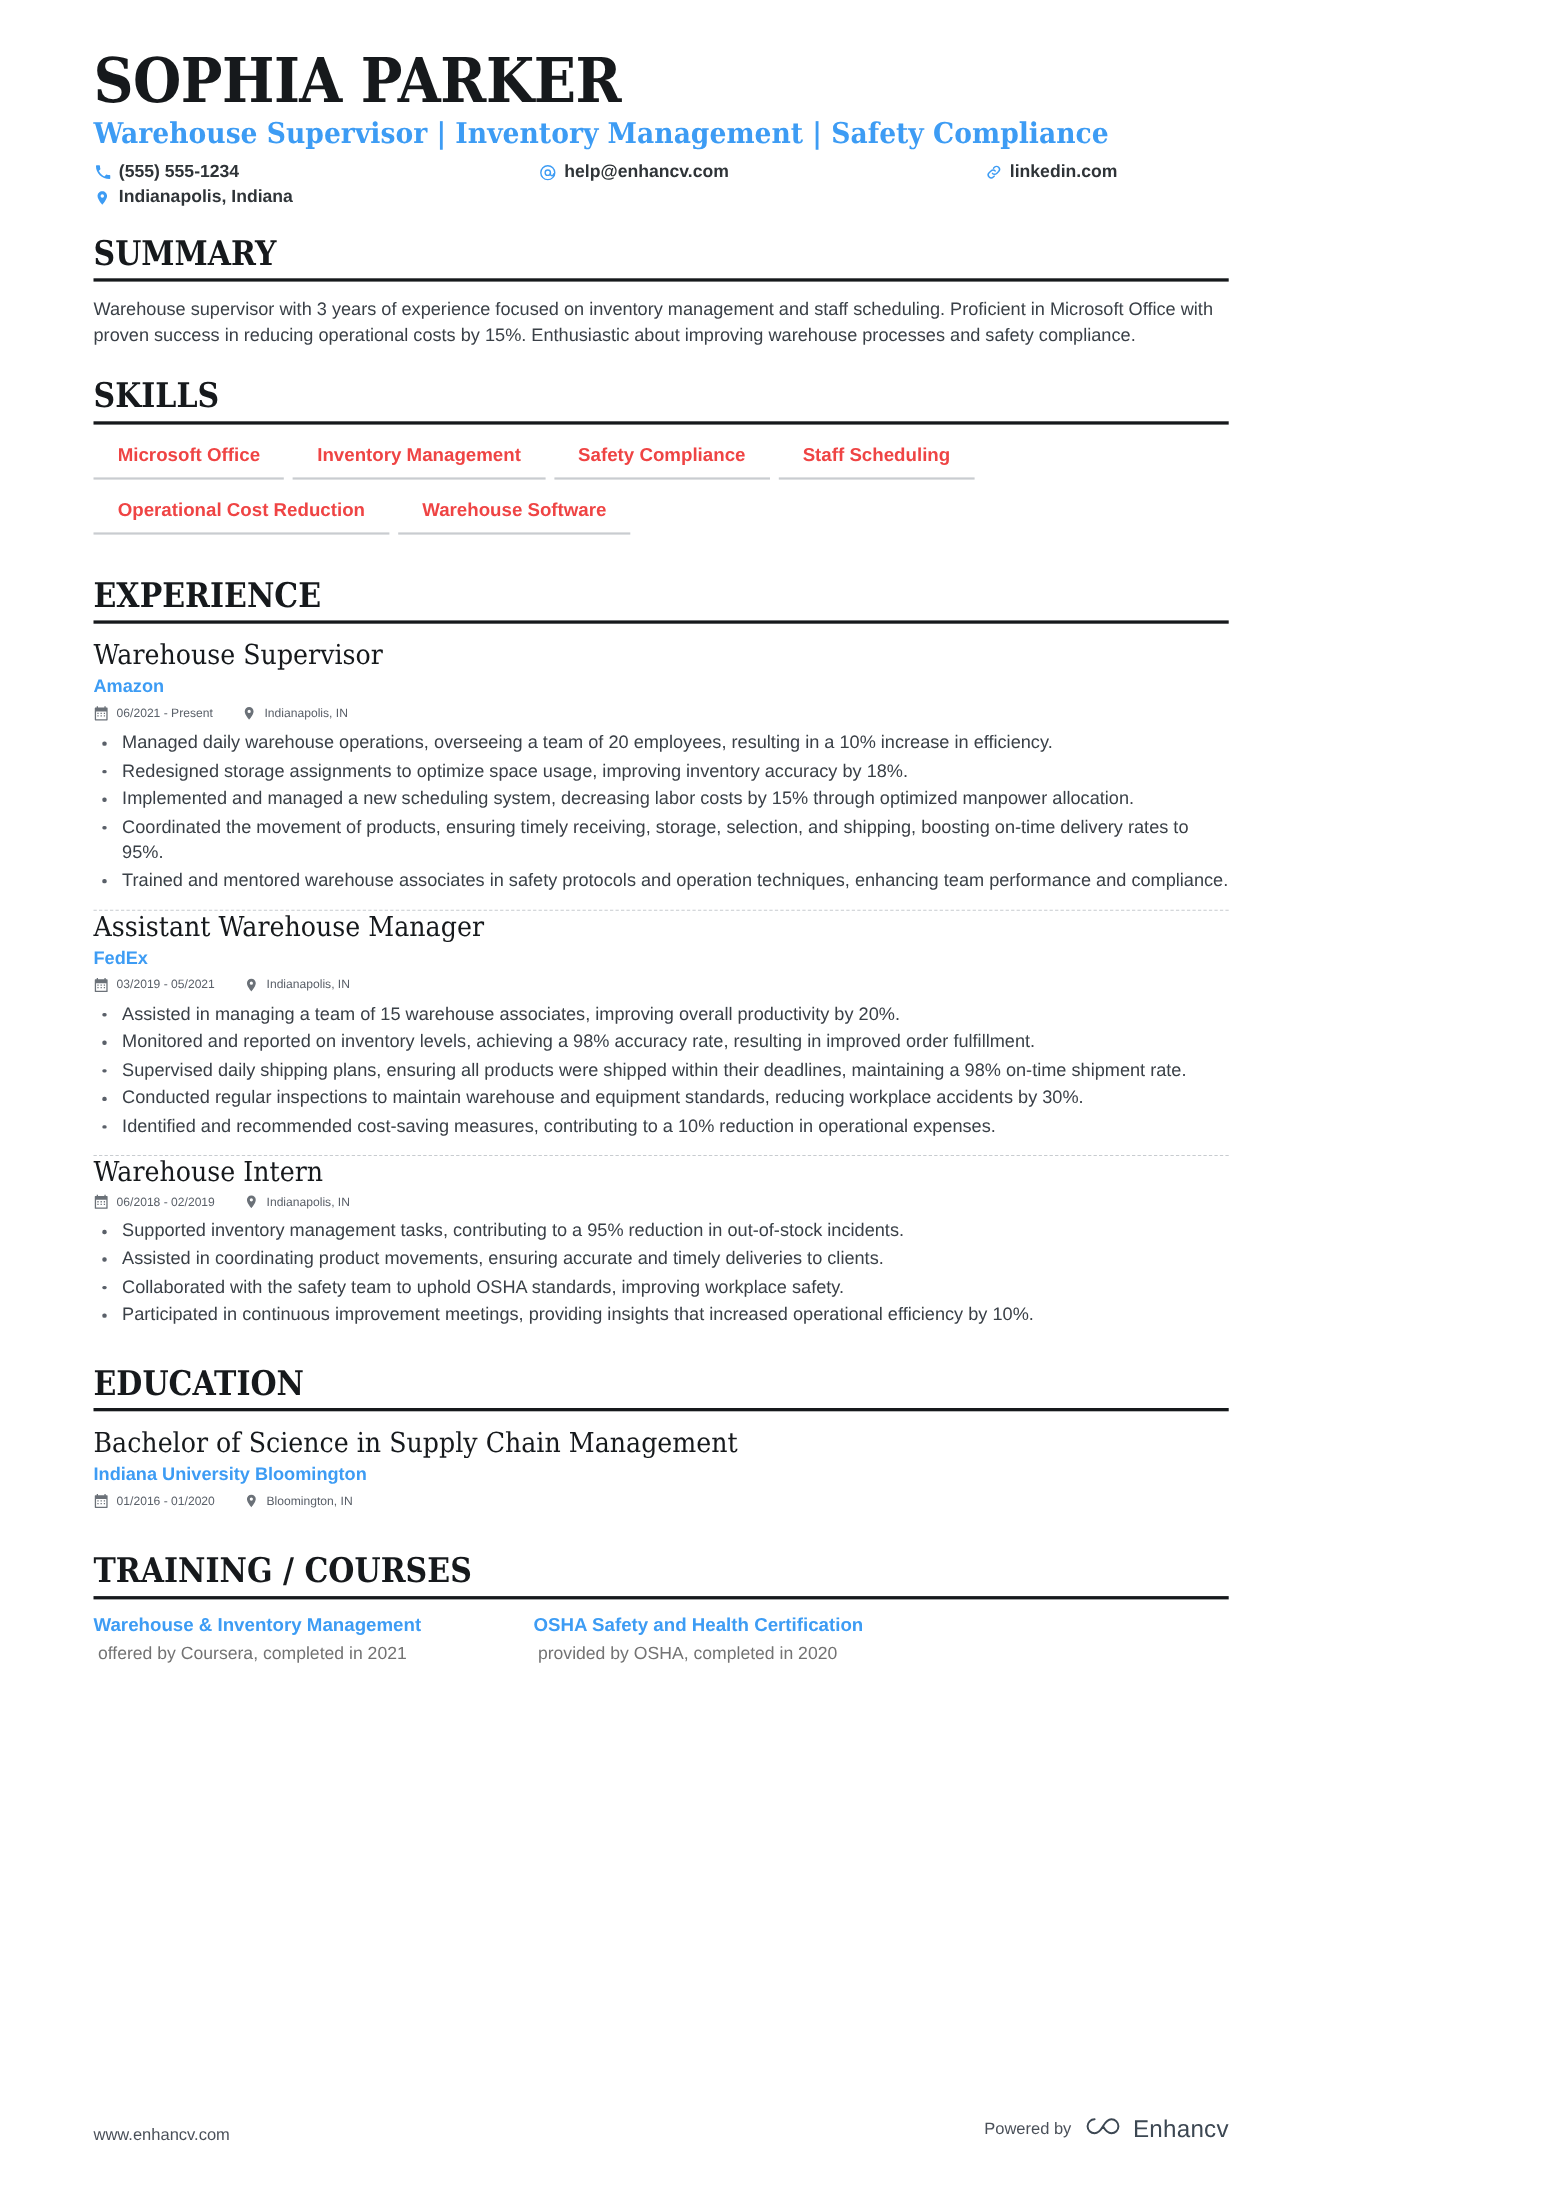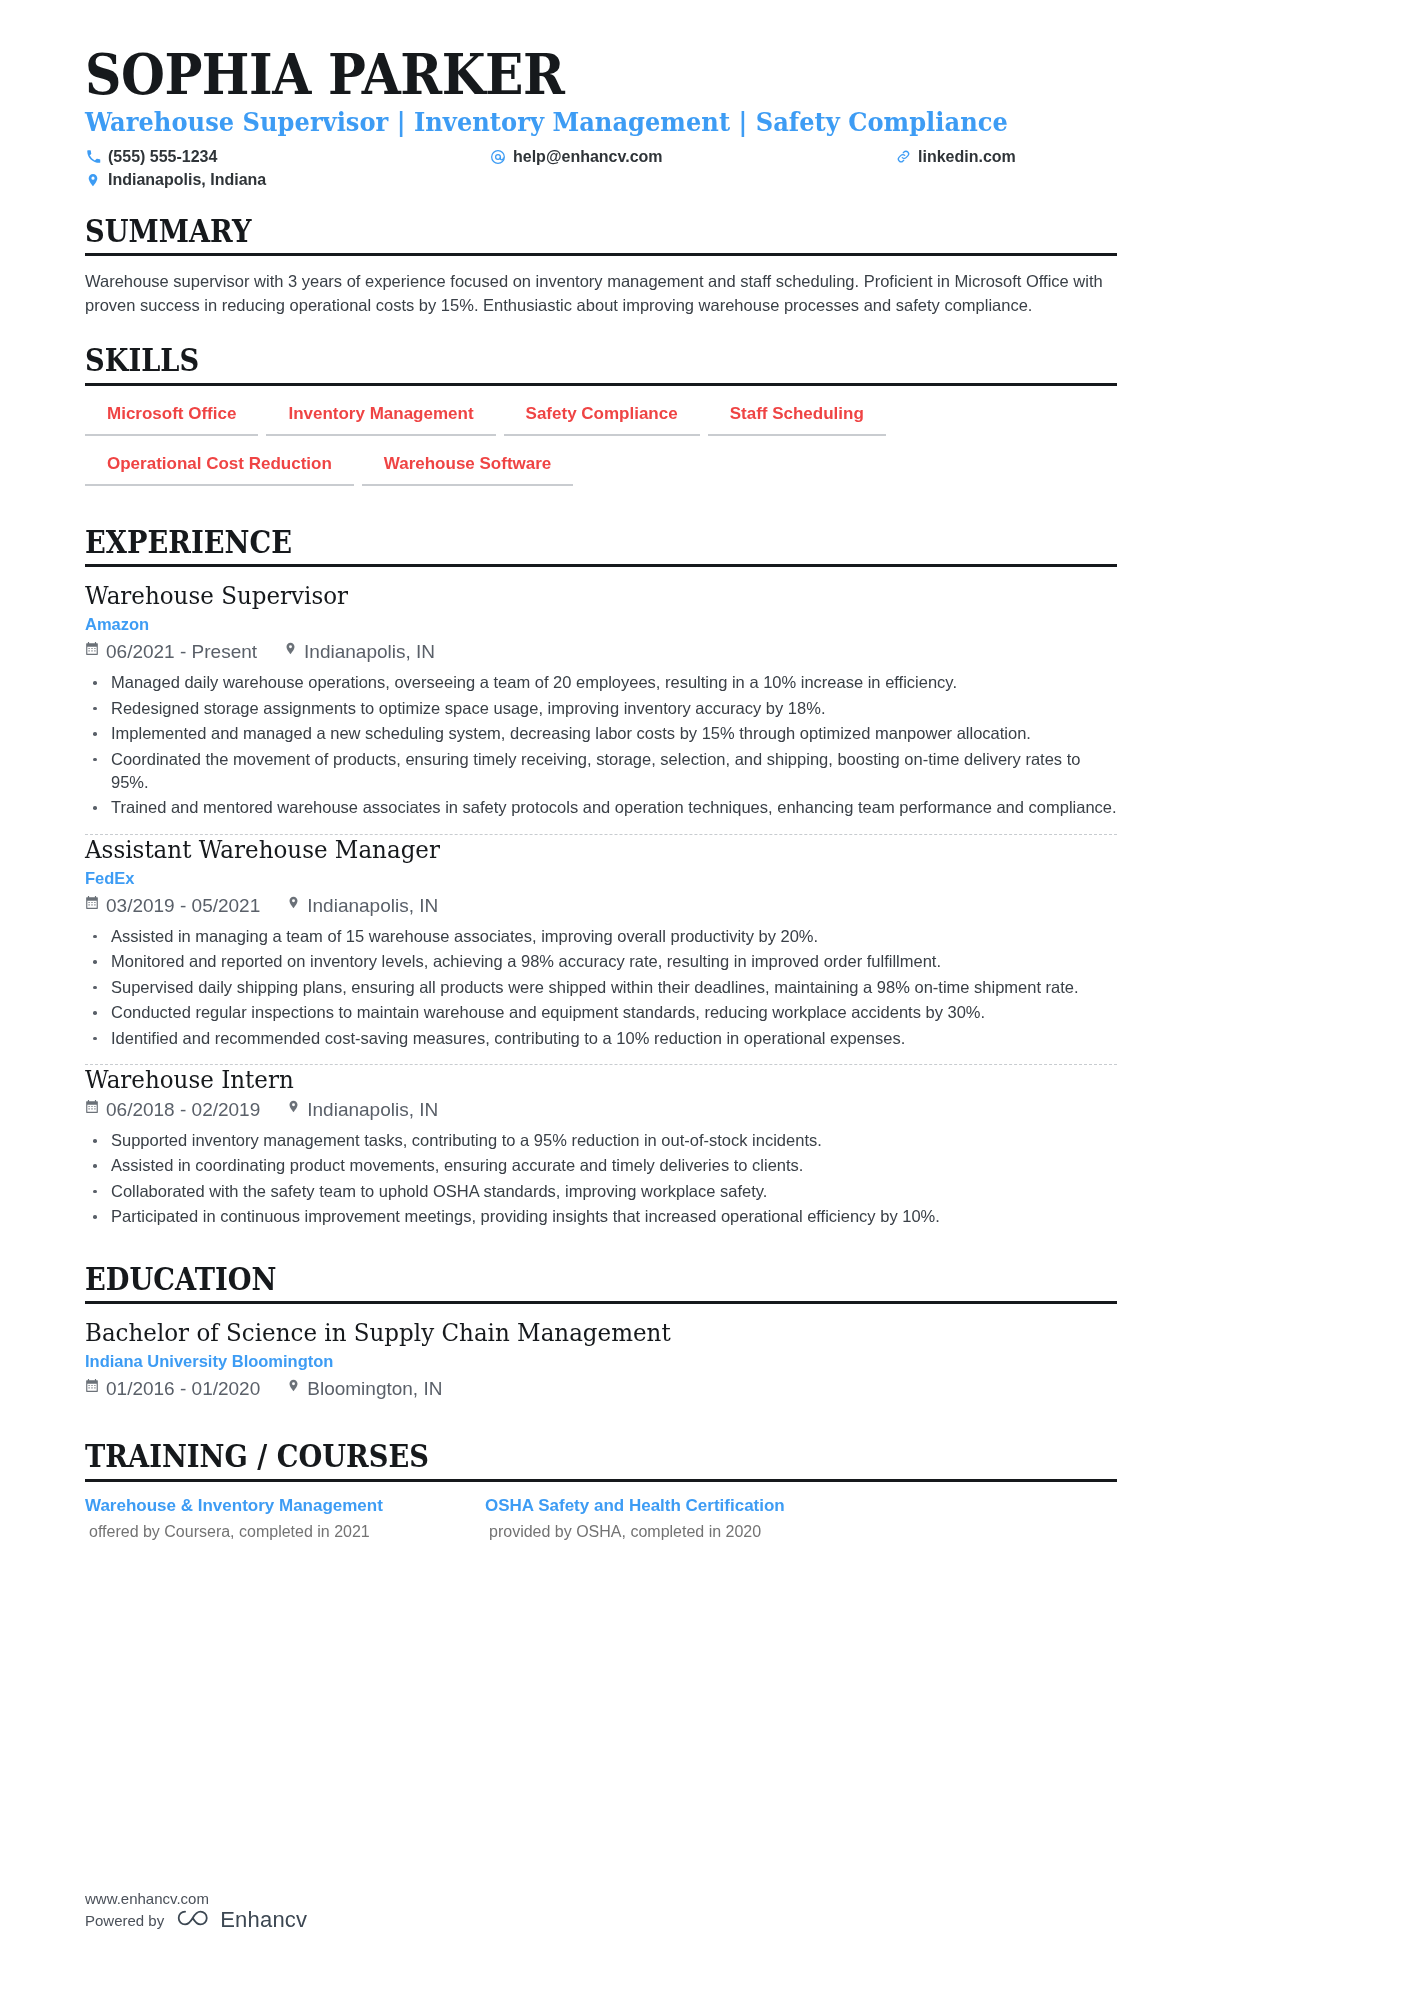--- a/index.html
+++ b/index.html
@@ -152,23 +152,23 @@
     margin: 0 0 7px 0;
   }
   .meta {
     display: flex;
     align-items: center;
     gap: 26px;
     margin-bottom: 8px;
   }
   .meta-item {
     display: flex;
-    align-items: flex-start;
+    align-items: center;
     gap: 7px;
-    font-size: 19px;
+    font-size: 11px;
     color: #5a6069;
     white-space: nowrap;
   }
   .meta-item .ic { color: #6b7178; width: 14px; height: 15px; flex: 0 0 14px; }
 
   ul.bullets {
     list-style: none;
     margin: 0;
     padding: 0;
   }
@@ -208,25 +208,24 @@
     font-size: 16px;
     color: #737373;
     margin: 4px;
   }
 
   
   .footer {
     position: absolute;
     left: 85px;
     right: 85px;
-    bottom: 62px;
-    display: flex;
-    align-items: flex-start;
+    bottom: 46px;
+    display: flex;
+    align-items: flex-end;
     justify-content: space-between;
-    flex-direction: column;
   }
   .footer-url {
     font-size: 15px;
     color: #4a5059;
   }
   .footer-right {
     display: flex;
     align-items: center;
     gap: 13px;
   }

